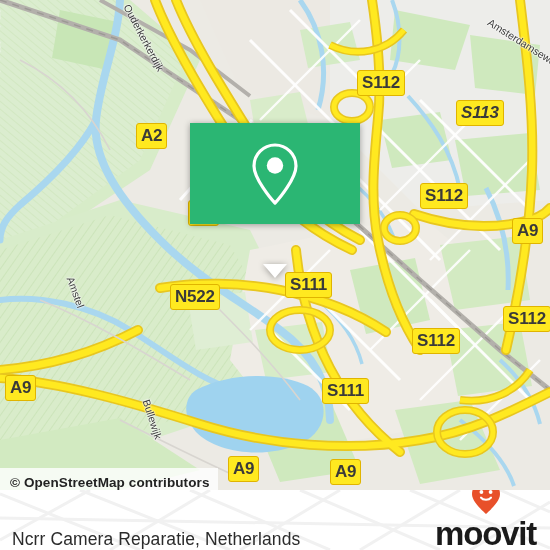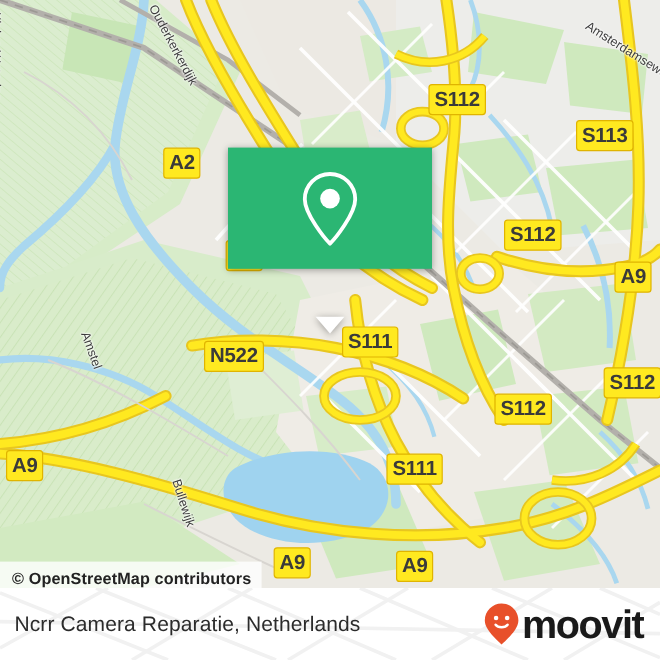--- a/index.html
+++ b/index.html
@@ -96,35 +96,36 @@
     position: absolute;
     left: 0; top: 0;
     width: 550px; height: 60px;
     opacity: 1;
   }
   #footer-inner {
     position: relative;
     width: 550px;
     height: 60px;
     display: flex;
-    align-items: center;
+    align-items: flex-end;
     justify-content: space-between;
     padding: 0 14px 0 12px;
     box-sizing: border-box;
   }
   #place-title {
     font-size: 17.5px;
     color: #2b2b2b;
     letter-spacing: 0.1px;
     white-space: nowrap;
   }
   #brand {
     display: flex;
     align-items: center;
     gap: 2px;
+    flex-direction: column;
   }
   #brand-word {
     font-size: 33px;
     font-weight: bold;
     color: #1a1a1a;
     letter-spacing: -1.2px;
     line-height: 1;
   }
 
   
@@ -297,21 +298,21 @@
           <path d="M40 300 C90 320 140 350 190 380"></path>
           <path d="M210 300 C240 330 270 360 300 400"></path>
           <path d="M120 420 C160 440 200 460 240 478"></path>
         </g>
       </g>
     </svg>
 
     <div id="shields">
         <div class="shield" style="left: 136px; top: 123px;">A2</div>
         <div class="shield" style="left: 357px; top: 70px;">S112</div>
-        <div class="shield" style="left: 480px; top: 100px;">S113</div>
+        <div class="shield" style="left: 456px; top: 100px; font-style: italic;">S113</div>
         <div class="shield" style="left: 420px; top: 183px;">S112</div>
         <div class="shield" style="left: 512px; top: 218px;">A9</div>
         <div class="shield" style="left: 170px; top: 284px;">N522</div>
         <div class="shield" style="left: 285px; top: 272px;">S111</div>
         <div class="shield" style="left: 503px; top: 306px;">S112</div>
         <div class="shield" style="left: 412px; top: 328px;">S112</div>
         <div class="shield" style="left: 322px; top: 378px;">S111</div>
         <div class="shield" style="left: 5px; top: 375px;">A9</div>
         <div class="shield" style="left: 228px; top: 456px;">A9</div>
         <div class="shield" style="left: 330px; top: 459px;">A9</div>

